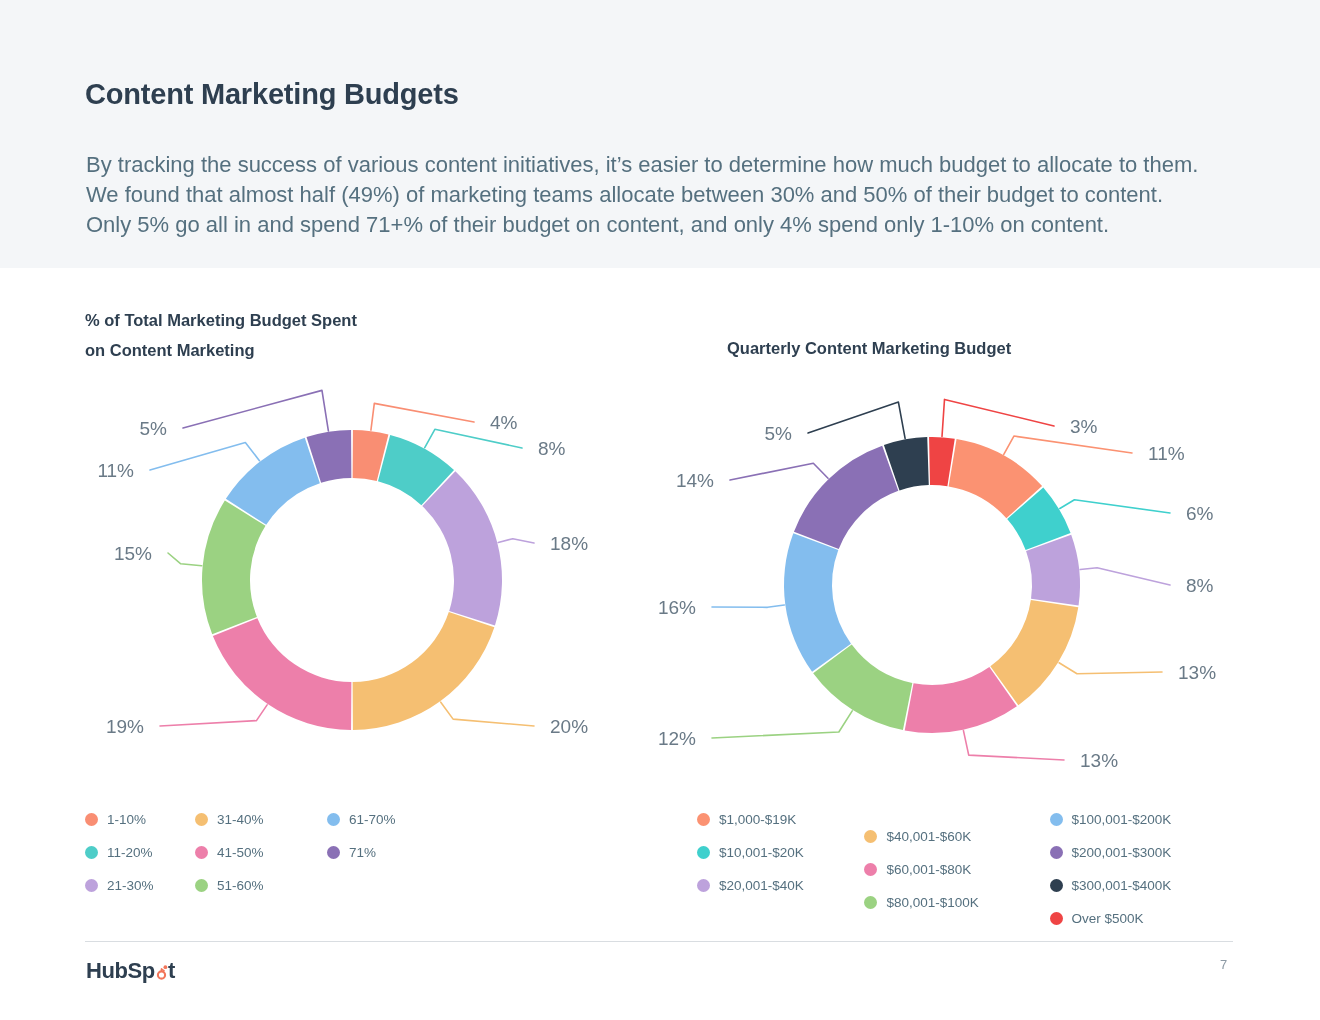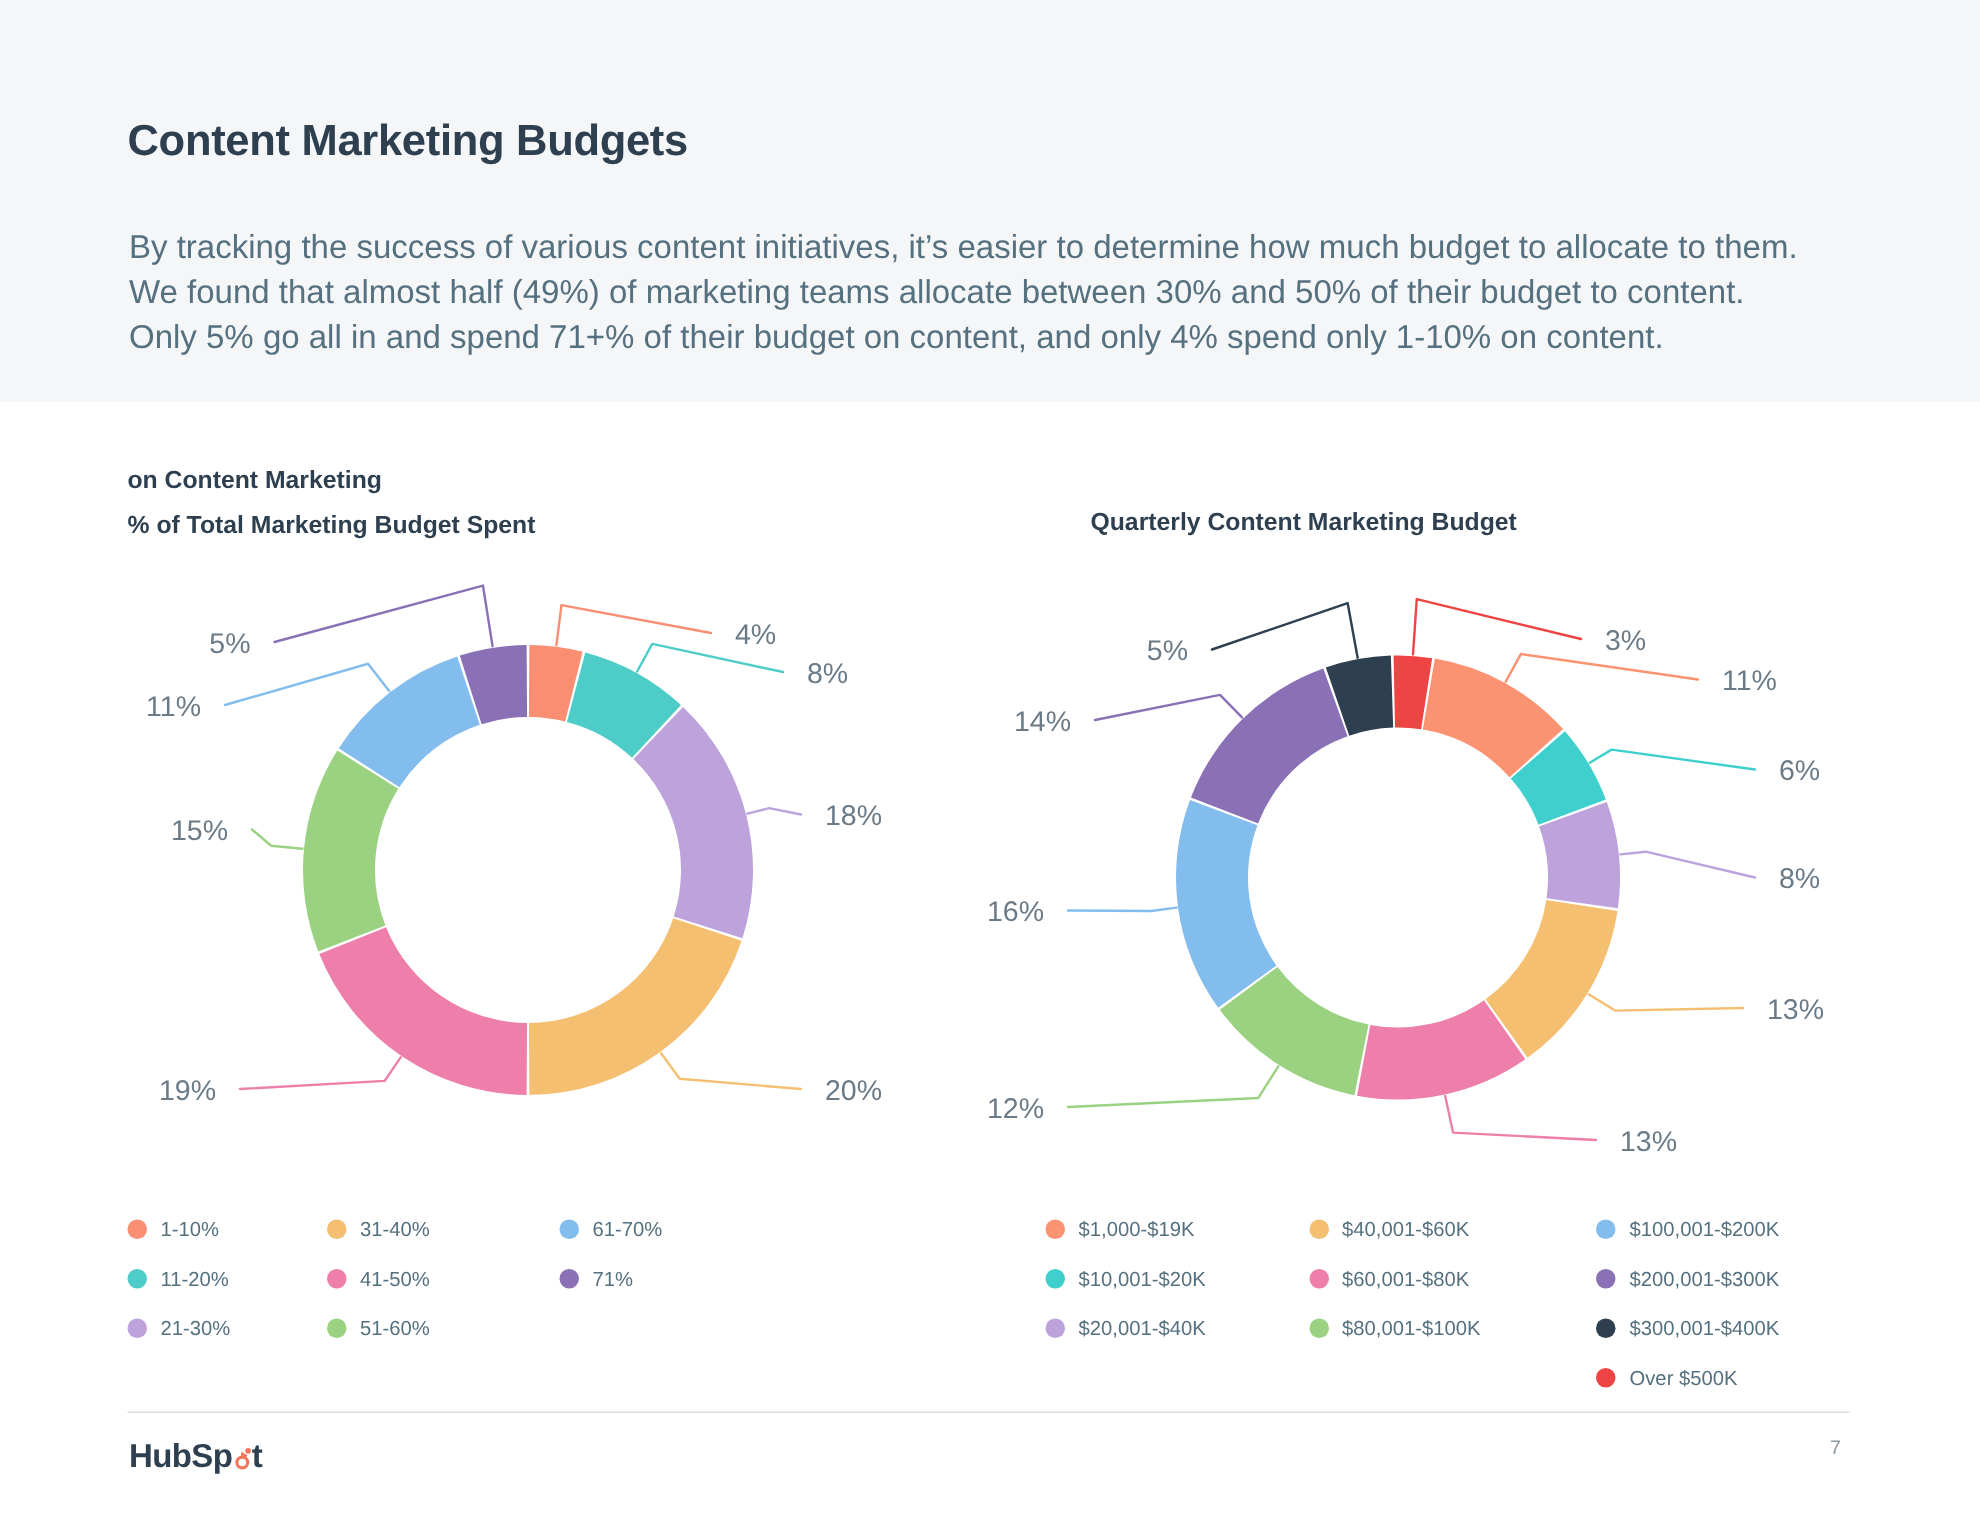--- a/index.html
+++ b/index.html
@@ -42,26 +42,26 @@
 
   .lbl{
     font-family:"Liberation Sans", sans-serif;
     font-size:19px;fill:#6a7a87;
   }
 
   
   .legend{position:absolute;font-size:13.5px;color:#55707f;}
   .legend-left{left:85px;top:803px;width:420px;}
   .legend-right{left:697px;top:803px;width:520px;}
-  .legend-grid{display:flex;gap:23px;}
+  .legend-grid{display:flex;}
   .legend-col{display:flex;flex-direction:column;}
   .legend-left .legend-col{width:110px;}
   .legend-left .legend-col:nth-child(2){width:132px;}
   .legend-right .legend-col{width:172px;}
-  .legend-right .legend-col:nth-child(2){width:190px;}
+  .legend-right .legend-col:nth-child(2){width:190px;justify-content:center;}
   .legend-item{display:flex;align-items:center;height:33px;}
   .swatch{
     width:13px;height:13px;border-radius:50%;
     margin-right:9px;flex:none;
   }
   .legend-label{white-space:nowrap;font-size:13.5px;color:#55707f;}
 
   
   .footer-rule{
     position:absolute;left:85px;top:941px;width:1148px;height:1px;
@@ -87,22 +87,22 @@
 
 <div class="page-title">Content Marketing Budgets</div>
 
 <div class="intro">
   <div>By tracking the success of various content initiatives, it’s easier to determine how much budget to allocate to them.</div>
   <div>We found that almost half (49%) of marketing teams allocate between 30% and 50% of their budget to content.</div>
   <div>Only 5% go all in and spend 71+% of their budget on content, and only 4% spend only 1-10% on content.</div>
 </div>
 
 <div class="panel panel-left">
+  <div class="chart-title">% of Total Marketing Budget Spent</div>
   <div class="chart-title">on Content Marketing</div>
-  <div class="chart-title">% of Total Marketing Budget Spent</div>
 </div>
 
 <div class="panel panel-right">
   <div class="chart-title">Quarterly Content Marketing Budget</div>
 </div>
 
 <div class="donut-wrap donut-left">
   <svg id="svg-left" width="500" height="380" viewBox="0 0 500 380">
       <path d="M 222.91629215860178 32.002798663841446 A 150 150 0 0 1 258.4152819198374 36.487363975843095 L 246.76239170548942 83.0514075035733 A 102 102 0 0 0 222.6230786678492 80.00190309141217 Z" fill="#f98e73"></path>
       <path d="M 260.19029223082913 36.94310916290854 A 150 150 0 0 1 324.01220183489727 72.0295008795714 L 291.36829724773014 107.22006059810855 A 102 102 0 0 0 247.9693987169638 83.36131423077781 Z" fill="#4ecdc8"></path>

